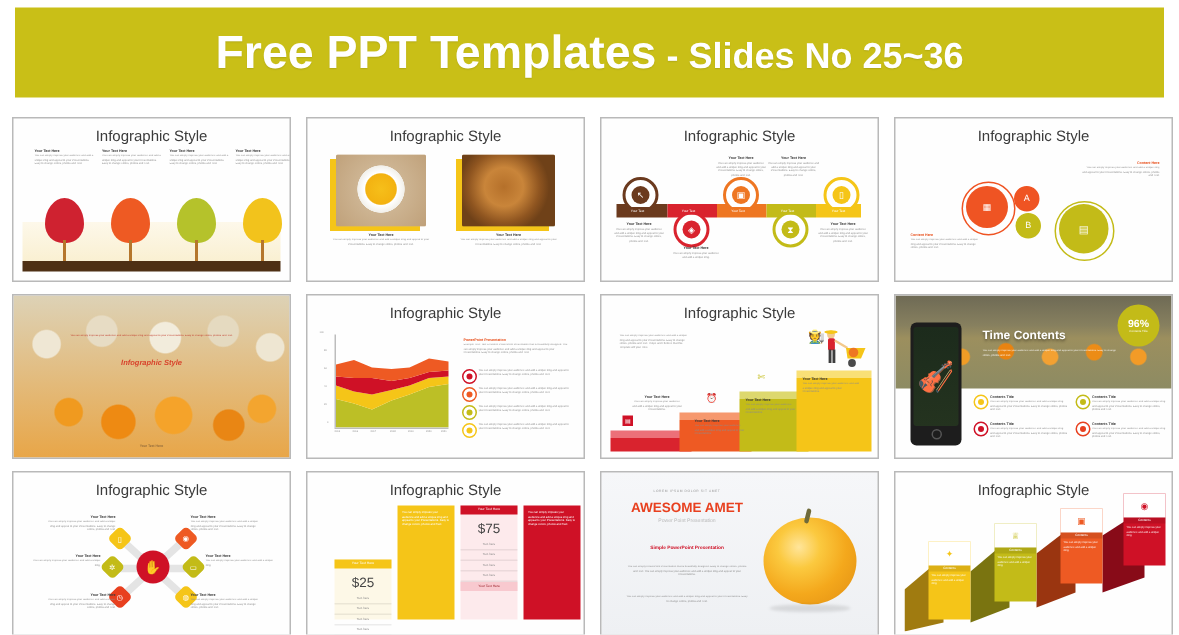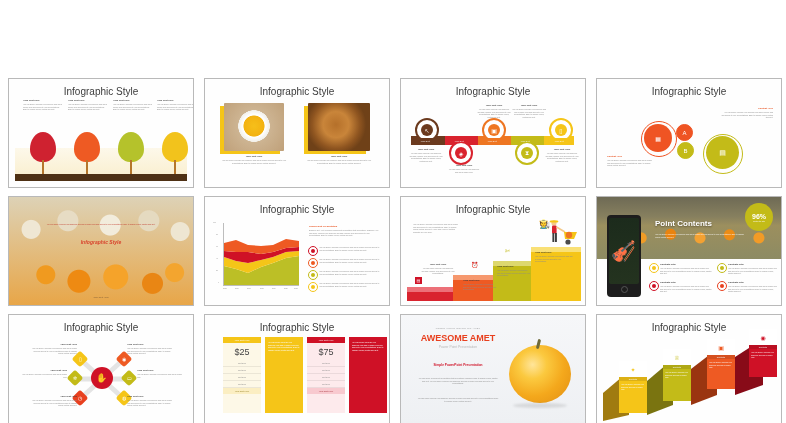--- a/index.html
+++ b/index.html
@@ -108,20 +108,25 @@
   
   .blk{position:absolute;}
   .blk .clab{font-size:2.1px;color:#fff;text-align:center;padding:1px 0;}
   .blk .cbody{font-size:1.8px;line-height:2.5px;color:rgba(255,255,255,.95);padding:2px;}
 </style>
 </head>
 <body>
 
 <div class="page">
 
+  <div class="banner">
+    <div class="banner-text">
+      <span>Free PPT Templates</span><span class="sub"> - Slides No 25~36</span>
+    </div>
+  </div>
 
   <div class="grid">
 
     <div class="slide">
       <div class="title">Infographic Style</div>
       <div class="s1-hill"></div>
       <div class="s1-ground"></div>
 
       <div class="s1-txt" style="left:14px;">
         <div class="hdr">Your Text Here</div>
@@ -367,21 +372,21 @@
         <rect x="14" y="14" width="1.9" height="9" fill="#3d3d3d"></rect>
         <path d="M15.5 8 L24 13" stroke="#f3c98b" stroke-width="1.5" fill="none"></path>
         <path d="M23 13 L36 13 L33 20 L24 20 Z" fill="#f5c518"></path>
         <circle cx="28" cy="16" r="3.2" fill="#ee7622"></circle>
         <circle cx="27" cy="23" r="2.6" fill="#4a4a4a"></circle>
       </svg>
     </div>
 
     <div class="slide">
       <div class="field" style="position:absolute;left:0;right:0;top:0;height:62px;"></div>
-      <div style="position:absolute;left:58px;top:22px;color:#fff;font-size:8px;font-weight:bold;text-shadow:0 1px 2px rgba(0,0,0,.45);">Point Contents</div>
+      <div style="position:absolute;left:58px;top:22px;color:#fff;font-size:8px;font-weight:bold;text-shadow:0 1px 2px rgba(0,0,0,.45);">Time Contents</div>
       <div class="lorem w" style="position:absolute;left:58px;top:36px;width:90px;">You can simply impress your audience and add a unique zing and appeal to your Presentations. Easy to change colors, photos and Text.</div>
 
       <div style="position:absolute;right:8px;top:6px;width:28px;height:28px;border-radius:50%;background:#c3bb18;
                   display:flex;flex-direction:column;align-items:center;justify-content:center;">
         <span style="color:#fff;font-size:7px;font-weight:bold;">96%</span>
         <span style="color:rgba(255,255,255,.9);font-size:2px;">Contents Title</span>
       </div>
 
       <div style="position:absolute;left:10px;top:18px;width:30px;height:76px;background:#1d1d1d;border-radius:4px;padding:3px 2px;">
         <div style="width:100%;height:66px;border-radius:2px;background:linear-gradient(to bottom,#1c2b1c,#24331f);
@@ -482,21 +487,21 @@
         </div>
       <div style="position:absolute;left:118px;top:80px;width:48px;">
         <div class="hdr">Your Text Here</div>
         <div class="lorem">You can simply impress your audience and add a unique zing and appeal to your Presentations. Easy to change colors, photos and Text.</div>
         </div>
     </div>
 
     <div class="slide">
       <div class="title">Infographic Style</div>
 
-      <div class="pcard" style="left:18px;background:#fdf8e7;">
+      <div class="pcard" style="left:18px;background:#fdf8e7;margin-top:36px;">
         <div class="pcap" style="background:#f5c518;">Your Text Here</div>
         <div class="pprice">$25</div>
         <div class="prow">Text here</div>
         <div class="prow">Text here</div>
         <div class="prow">Text here</div>
         <div class="prow">Text here</div>
         <div class="pfoot" style="background:#fbeec2;color:#8a7515;">Your Text Here</div>
       </div>
 
       <div class="pcard" style="left:60px;background:#f5c518;">

